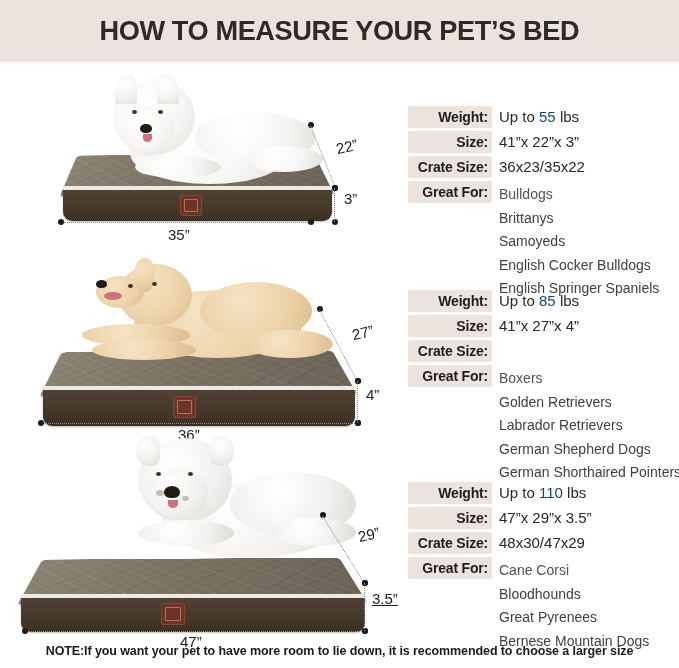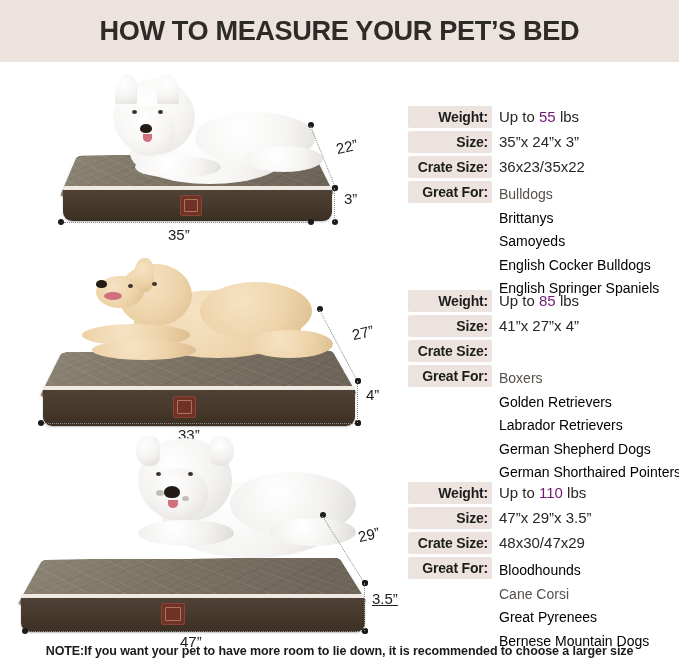--- a/index.html
+++ b/index.html
@@ -183,29 +183,29 @@
     line-height: 16px;
   }
   .spec-val {
     padding-left: 7px;
     font-size: 15px;
     color: #2a2724;
     white-space: nowrap;
     line-height: 22px;
   }
   .spec-val .hl {
-    color: #701a75;
+    color: #0c4a6e;
   }
   .breeds {
     margin-left: 91px;
     margin-top: -23px;
   }
   .breed-line {
     font-size: 14px;
-    color: #000000;
+    color: #404040;
     line-height: 23.5px;
     white-space: nowrap;
   }
   .breed-line.first {
     color: #55504b;
   }
 
   
   .note {
     position: absolute;
@@ -268,21 +268,21 @@
     <div class="dim-label" style="left:344px; top:128px;">3”</div>
   </div>
 
   <div class="spec" style="top:44px;">
     <div class="spec-row">
       <div class="spec-key">Weight:</div>
       <div class="spec-val"><span>Up to </span><span class="hl">55</span><span> lbs</span></div>
     </div>
     <div class="spec-row">
       <div class="spec-key">Size:</div>
-      <div class="spec-val">35”x 24”x 3”</div>
+      <div class="spec-val">41”x 22”x 3”</div>
     </div>
     <div class="spec-row">
       <div class="spec-key">Crate Size:</div>
       <div class="spec-val">36x23/35x22</div>
     </div>
     <div class="spec-row">
       <div class="spec-key">Great For:</div>
     </div>
     <div class="breeds">
       <div class="breed-line first">Bulldogs</div>
@@ -316,21 +316,21 @@
       <div class="blob" style="left:175px; top:78px;  width:86px;  height:28px;"></div>
       <div class="eye" style="left:56px; top:32px;"></div>
       <div class="eye" style="left:80px; top:30px;"></div>
       <div class="nose" style="left:24px; top:28px; width:11px; height:8px;"></div>
       <div class="tongue" style="left:32px; top:40px; width:18px; height:8px; border-radius:50%;"></div>
     </div>
 
     <div class="dim-dot" style="left:38px;  top:172px;"></div>
     <div class="dim-dot" style="left:355px; top:172px;"></div>
     <div class="dim-line" style="left:44px; top:175px; width:311px;"></div>
-    <div class="dim-label" style="left:178px; top:178px;">33”</div>
+    <div class="dim-label" style="left:178px; top:178px;">36”</div>
 
     <div class="dim-dot" style="left:317px; top:58px;"></div>
     <div class="dim-dot" style="left:355px; top:130px;"></div>
     <div class="dim-line" style="left:320px; top:62px; width:78px; transform:rotate(62deg);"></div>
     <div class="dim-label slanted" style="left:352px; top:76px;">27”</div>
 
     <div class="dim-dot" style="left:355px; top:130px;"></div>
     <div class="dim-dot" style="left:355px; top:172px;"></div>
     <div class="dim-line" style="left:358px; top:133px; width:42px; transform:rotate(90deg);"></div>
     <div class="dim-label" style="left:366px; top:138px;">4”</div>
@@ -415,21 +415,21 @@
       <div class="spec-val">47”x 29”x 3.5”</div>
     </div>
     <div class="spec-row">
       <div class="spec-key">Crate Size:</div>
       <div class="spec-val">48x30/47x29</div>
     </div>
     <div class="spec-row">
       <div class="spec-key">Great For:</div>
     </div>
     <div class="breeds">
+      <div class="breed-line first">Cane Corsi</div>
       <div class="breed-line">Bloodhounds</div>
-      <div class="breed-line first">Cane Corsi</div>
       <div class="breed-line">Great Pyrenees</div>
       <div class="breed-line">Bernese Mountain Dogs</div>
     </div>
   </div>
 </div>
 
 <div class="note">NOTE:If you want your pet to have more room to lie down, it is recommended to choose a larger size</div>
 
 </body></html>

